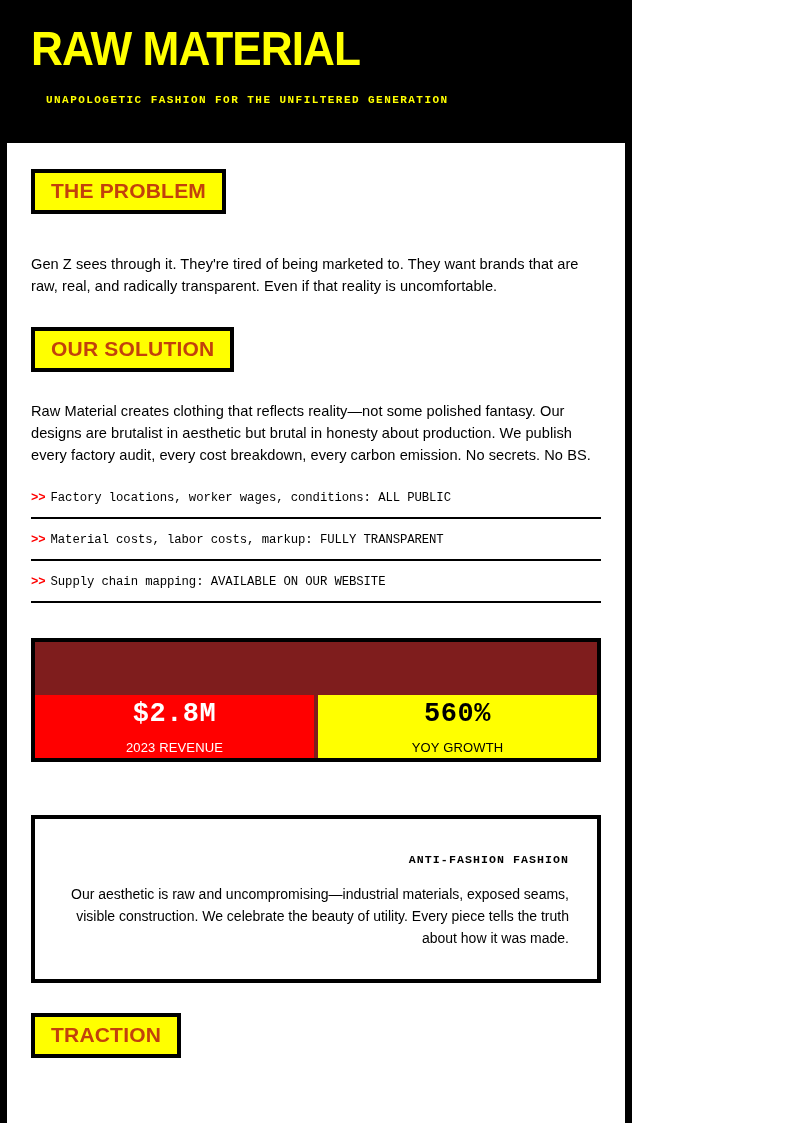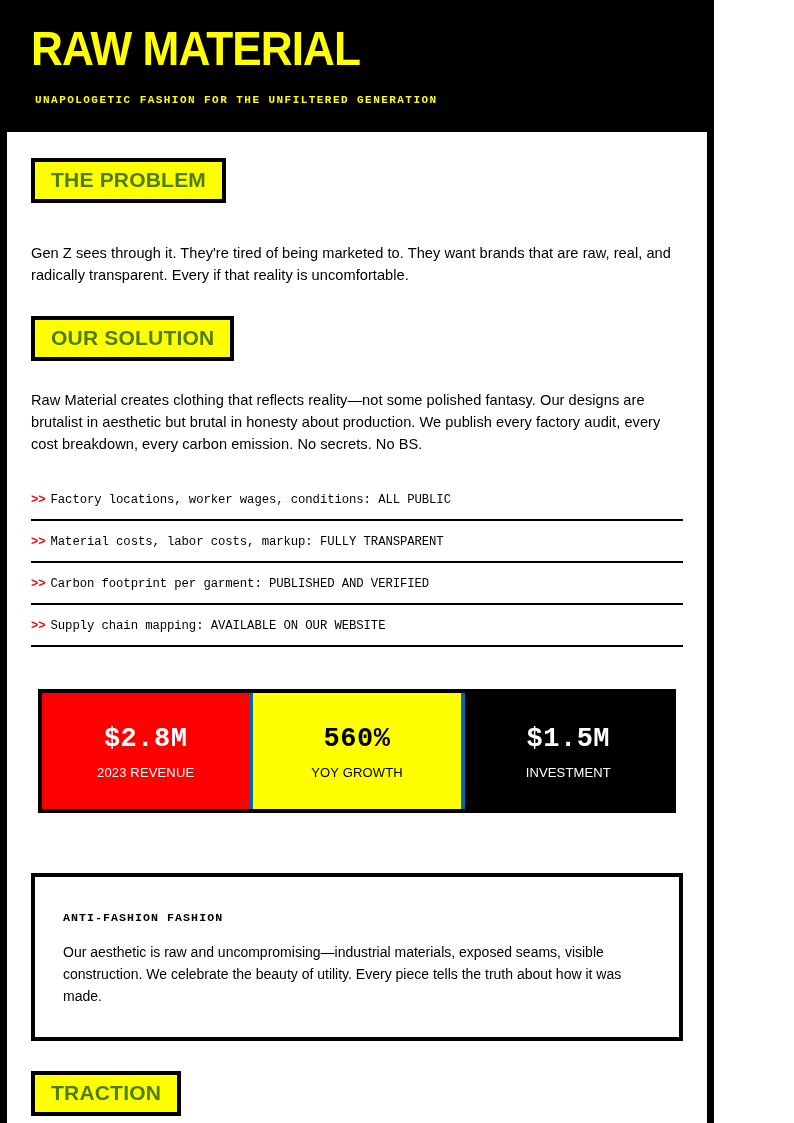--- a/index.html
+++ b/index.html
@@ -7,21 +7,21 @@
     padding: 0;
   }
   body {
     width: 794px;
     height: 1123px;
     background: #ffffff;
     font-family: "Liberation Sans", sans-serif;
     overflow: hidden;
   }
   .page {
-    width: 714px;
+    width: 632px;
     height: 1123px;
     box-sizing: border-box;
     background: #000000;
     display: flex;
     flex-direction: column;
   }
 
   
   .masthead {
     background: #000000;
@@ -40,40 +40,40 @@
     transform: scaleX(0.92);
     transform-origin: left center;
     white-space: nowrap;
   }
   .brand-tagline {
     color: #ffff00;
     font-family: "Liberation Mono", monospace;
     font-size: 11px;
     font-weight: bold;
     letter-spacing: 1.45px;
-    margin: 4px;
+    margin: 15px;
     white-space: nowrap;
   }
 
   
   .sheet {
     background: #ffffff;
     margin: 0 7px 0 7px;
     flex: 1 1 auto;
     box-sizing: border-box;
     padding: 26px 24px 0 24px;
     overflow: hidden;
     position: relative;
   }
 
   
   .section-label {
     display: inline-block;
     background: #ffff00;
-    color: #4d7c0f;
+    color: #c2410c;
     border: 4px solid #000000;
     padding: 7px 16px 8px 16px;
     font-family: "Liberation Sans Narrow", "Liberation Sans", sans-serif;
     font-size: 21px;
     line-height: 22px;
     font-weight: bold;
     letter-spacing: 0.2px;
     box-sizing: border-box;
   }
   .label-row { margin: 0 0 0 0; }
@@ -89,42 +89,43 @@
   }
   .gap-after-label { height: 28px; }
   .gap-para { height: 11px; }
   .gap-block { height: 30px; }
 
   
   .proof-list { margin: 0; padding: 0; list-style: none; }
   .proof-item {
     border-bottom: 2px solid #000000;
     padding: 0 0 11px 0;
-    margin: 13px 0 13px 0;
+    margin: 0 0 13px 0;
     font-family: "Liberation Mono", monospace;
     font-size: 12.3px;
     line-height: 16px;
     color: #000000;
     white-space: nowrap;
     letter-spacing: -0.1px;
   }
   .proof-marker {
     color: #ff0000;
     font-weight: bold;
     margin-right: 5px;
   }
 
   
   .stats-bar {
     display: flex;
-    background: #0369a1;
+    background: #7f1d1d;
     border: 4px solid #000000;
     box-sizing: border-box;
     height: 124px;
-    margin: 7px;
+    margin: 0;
+    align-items: flex-end;
   }
   .stat-cell {
     flex: 1 1 0;
     display: flex;
     flex-direction: column;
     align-items: center;
     justify-content: center;
     box-sizing: border-box;
     padding: 4px 6px;
   }
@@ -146,20 +147,21 @@
     line-height: 13px;
     letter-spacing: 0.15px;
   }
 
   
   .manifesto-box {
     border: 4px solid #000000;
     box-sizing: border-box;
     padding: 34px 28px 30px 28px;
     background: #ffffff;
+    text-align: right;
   }
   .manifesto-heading {
     font-family: "Liberation Mono", monospace;
     font-size: 11.6px;
     font-weight: bold;
     letter-spacing: 1.05px;
     color: #000000;
     margin: 0 0 17px 0;
   }
   .manifesto-copy {
@@ -180,62 +182,55 @@
     <p class="brand-tagline">UNAPOLOGETIC FASHION FOR THE UNFILTERED GENERATION</p>
   </header>
 
   <main class="sheet">
 
     <div class="label-row">
       <div class="section-label">THE PROBLEM</div>
     </div>
     <div class="gap-after-label"></div>
     <div class="gap-para"></div>
-    <p class="body-copy">Gen Z sees through it. They're tired of being marketed to. They want brands that are raw, real, and radically transparent. Every if that reality is uncomfortable.</p>
+    <p class="body-copy">Gen Z sees through it. They're tired of being marketed to. They want brands that are raw, real, and radically transparent. Even if that reality is uncomfortable.</p>
 
     <div class="gap-block"></div>
 
     <div class="label-row">
       <div class="section-label">OUR SOLUTION</div>
     </div>
     <div class="gap-after-label"></div>
     <p class="body-copy">Raw Material creates clothing that reflects reality—not some polished fantasy. Our designs are brutalist in aesthetic but brutal in honesty about production. We publish every factory audit, every cost breakdown, every carbon emission. No secrets. No BS.</p>
 
     <div style="height:24px"></div>
 
     <ul class="proof-list">
       <li class="proof-item">
         <span class="proof-marker">&gt;&gt;</span><span>Factory locations, worker wages, conditions: ALL PUBLIC</span>
       </li>
       <li class="proof-item">
         <span class="proof-marker">&gt;&gt;</span><span>Material costs, labor costs, markup: FULLY TRANSPARENT</span>
-      </li>
-      <li class="proof-item">
-        <span class="proof-marker">&gt;&gt;</span><span>Carbon footprint per garment: PUBLISHED AND VERIFIED</span>
       </li>
       <li class="proof-item">
         <span class="proof-marker">&gt;&gt;</span><span>Supply chain mapping: AVAILABLE ON OUR WEBSITE</span>
       </li>
     </ul>
 
     <div style="height:22px"></div>
 
     <div class="stats-bar">
       <div class="stat-cell red">
         <div class="stat-value">$2.8M</div>
         <div class="stat-label">2023 REVENUE</div>
       </div>
       <div class="stat-cell yellow">
         <div class="stat-value">560%</div>
         <div class="stat-label">YOY GROWTH</div>
       </div>
-      <div class="stat-cell black">
-        <div class="stat-value">$1.5M</div>
-        <div class="stat-label">INVESTMENT</div>
-      </div>
     </div>
 
 
     <div style="height:53px"></div>
 
     <div class="manifesto-box">
       <div class="manifesto-heading">ANTI-FASHION FASHION</div>
       <p class="manifesto-copy">Our aesthetic is raw and uncompromising—industrial materials, exposed seams, visible construction. We celebrate the beauty of utility. Every piece tells the truth about how it was made.</p>
     </div>
 

